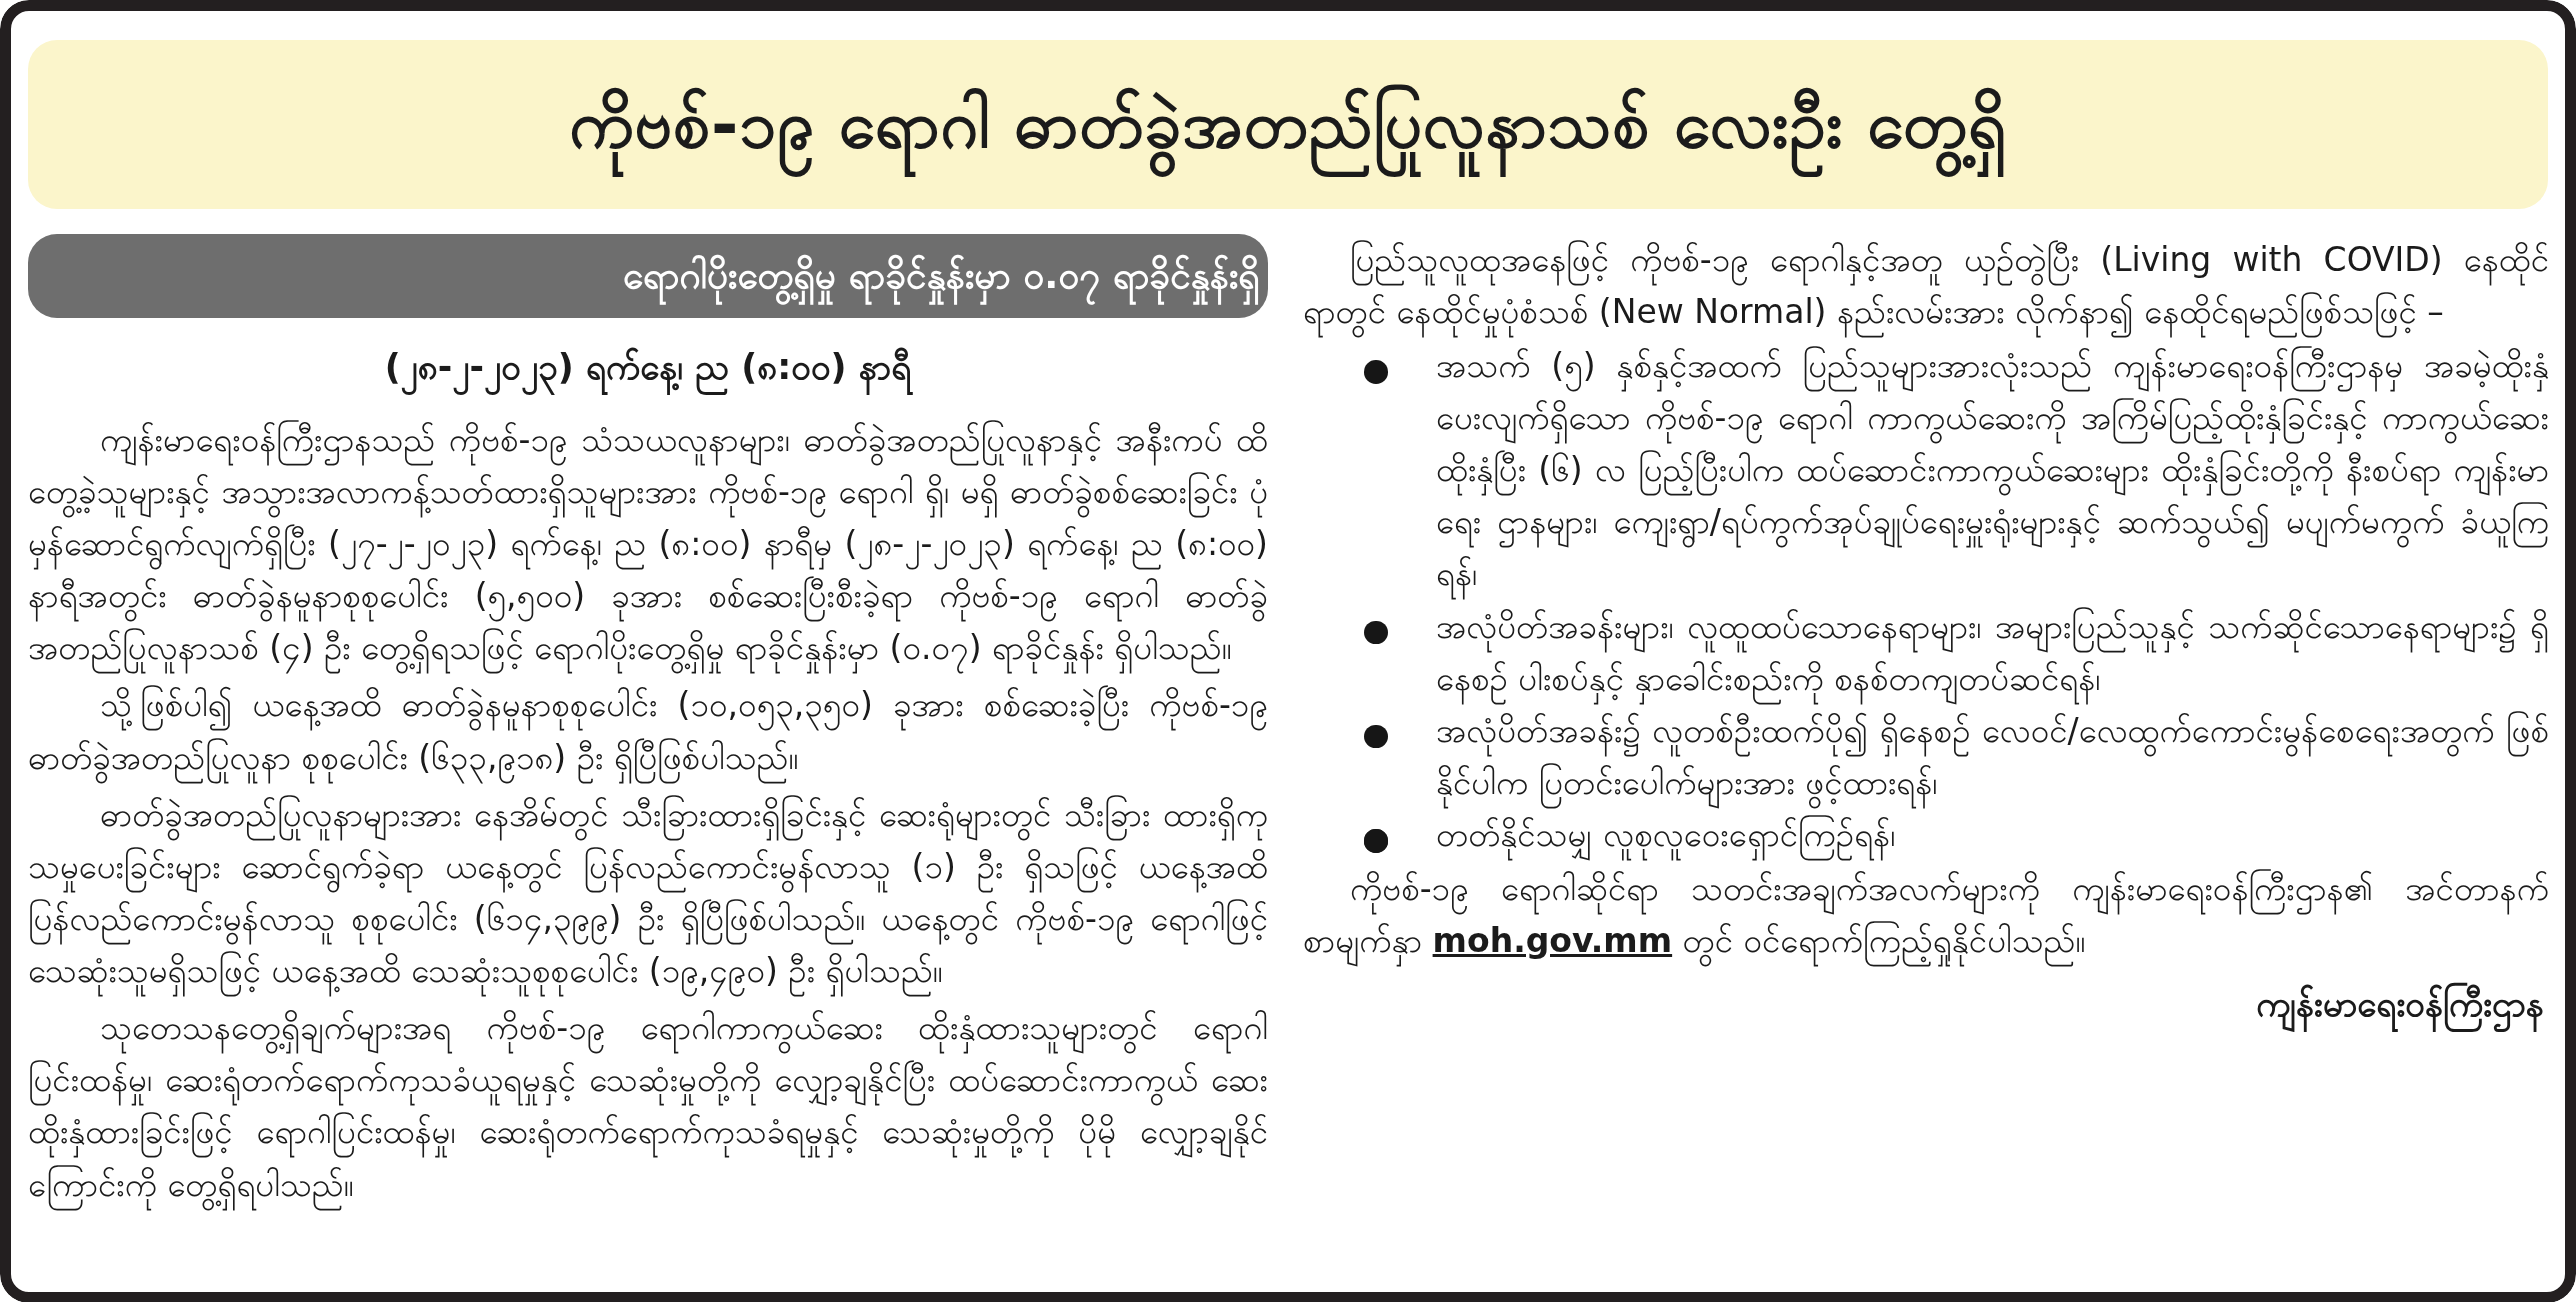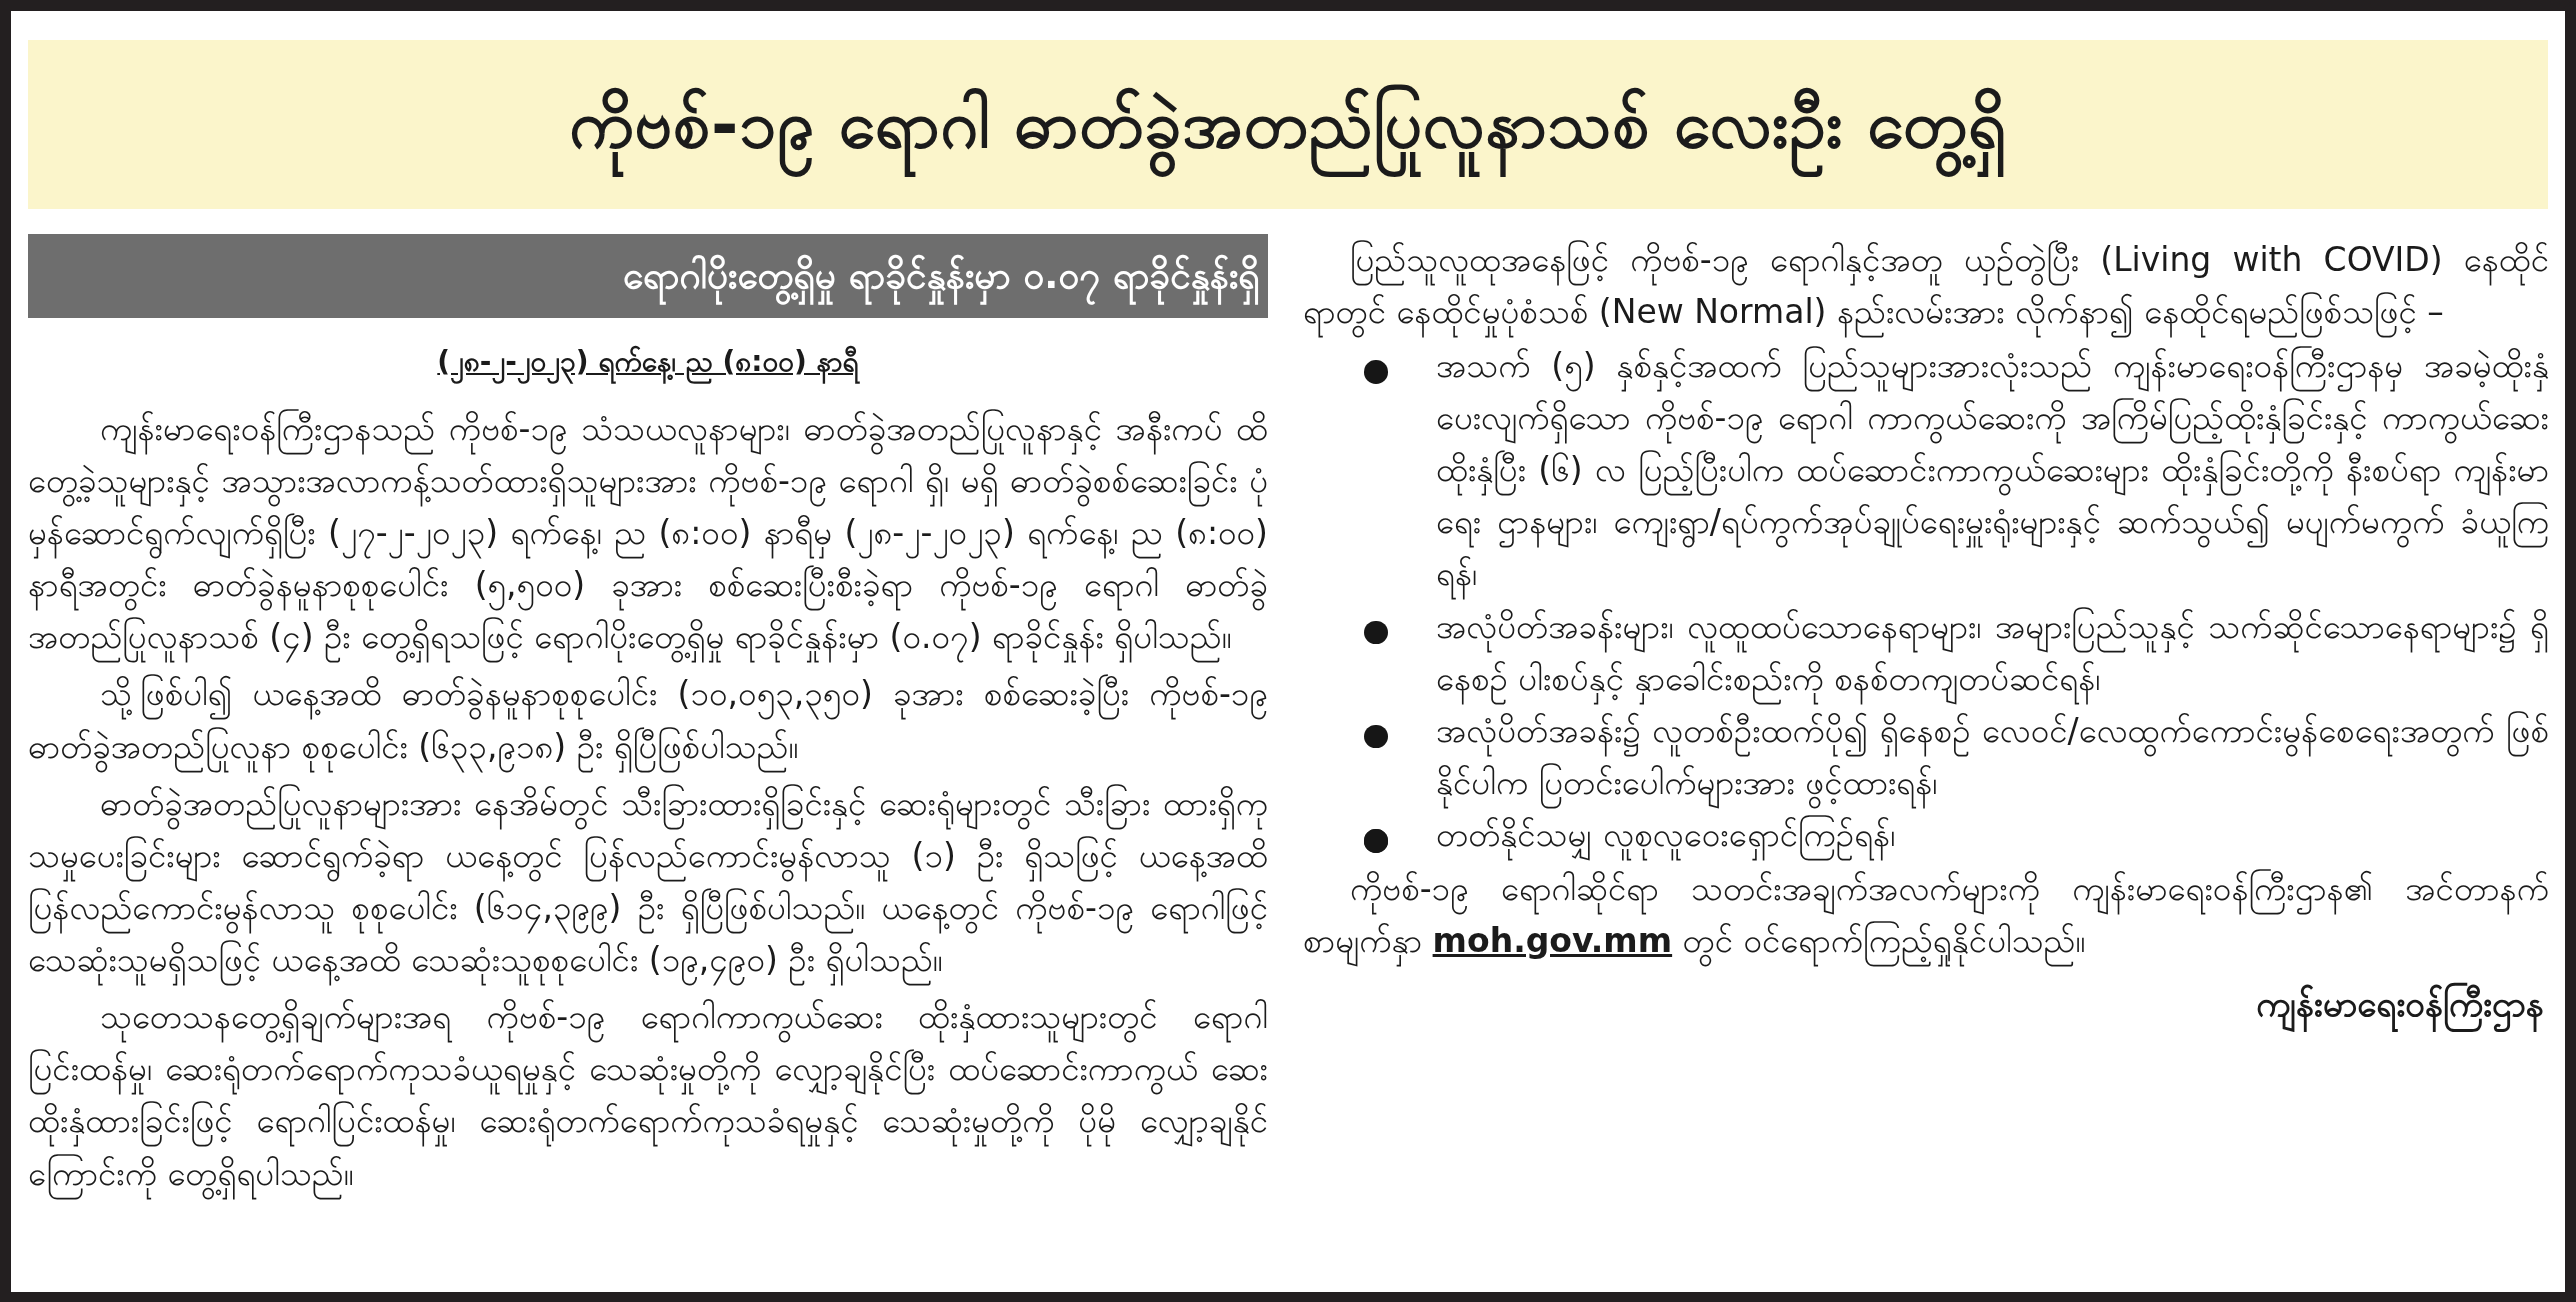--- a/index.html
+++ b/index.html
@@ -2,21 +2,21 @@
 <html style="--banner-bg: #fbf5cb; --bar-bg: #6e6e6e; --bar-text: #ffffff; --ink: #1b1b1b; --frame: #231f20;font-size:13.5px"><head>
 <meta charset="utf-8">
 <style>
   :root{
     --banner-bg:#fbf5cb;
     --bar-bg:#6e6e6e;
     --bar-text:#ffffff;
     --ink:#1b1b1b;
     --frame:#231f20;
   }
-  *{box-sizing:border-box;}
+  *{box-sizing:border-box;border-radius:29px;}
   html,body{margin:0;padding:0;background:#ffffff;}
   .page{
     width:2576px;height:1303px;
     border:11px solid var(--frame);
     background:#ffffff;
     padding:29px 17px 0 17px;
     overflow:hidden;
     font-family:"DejaVu Sans", sans-serif;
     color:var(--ink);
   }
@@ -52,23 +52,22 @@
     font-weight:bold;
     font-size:37px;
     text-align:right;
     padding:17px 8.4px;
     margin-bottom:22px;
     line-height:1.35;
   }
   .date{
     text-align:center;
     font-weight:bold;
-    font-size:28px;
+    font-size:35px;
     margin:5px 0 18.6px 0;
-    text-decoration:underline;
   }
   .para{
     margin:0 0 5px 0;
     text-indent:72px;
   }
   .para.intro{
     text-indent:47px;
     margin-bottom:1.7px;
   }
   .bullets{

